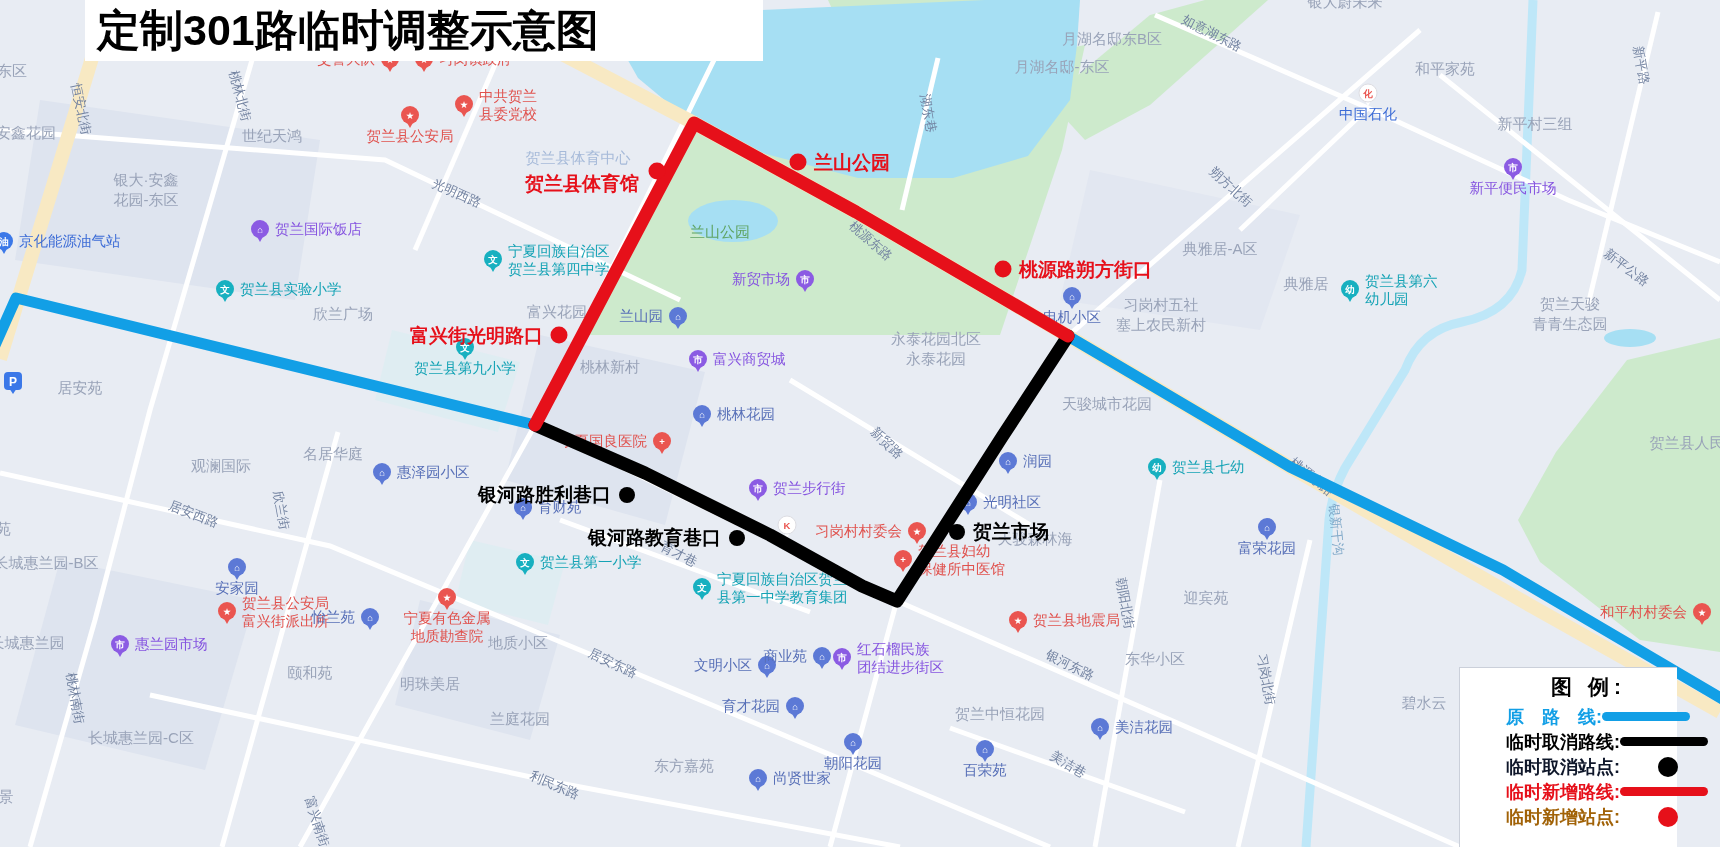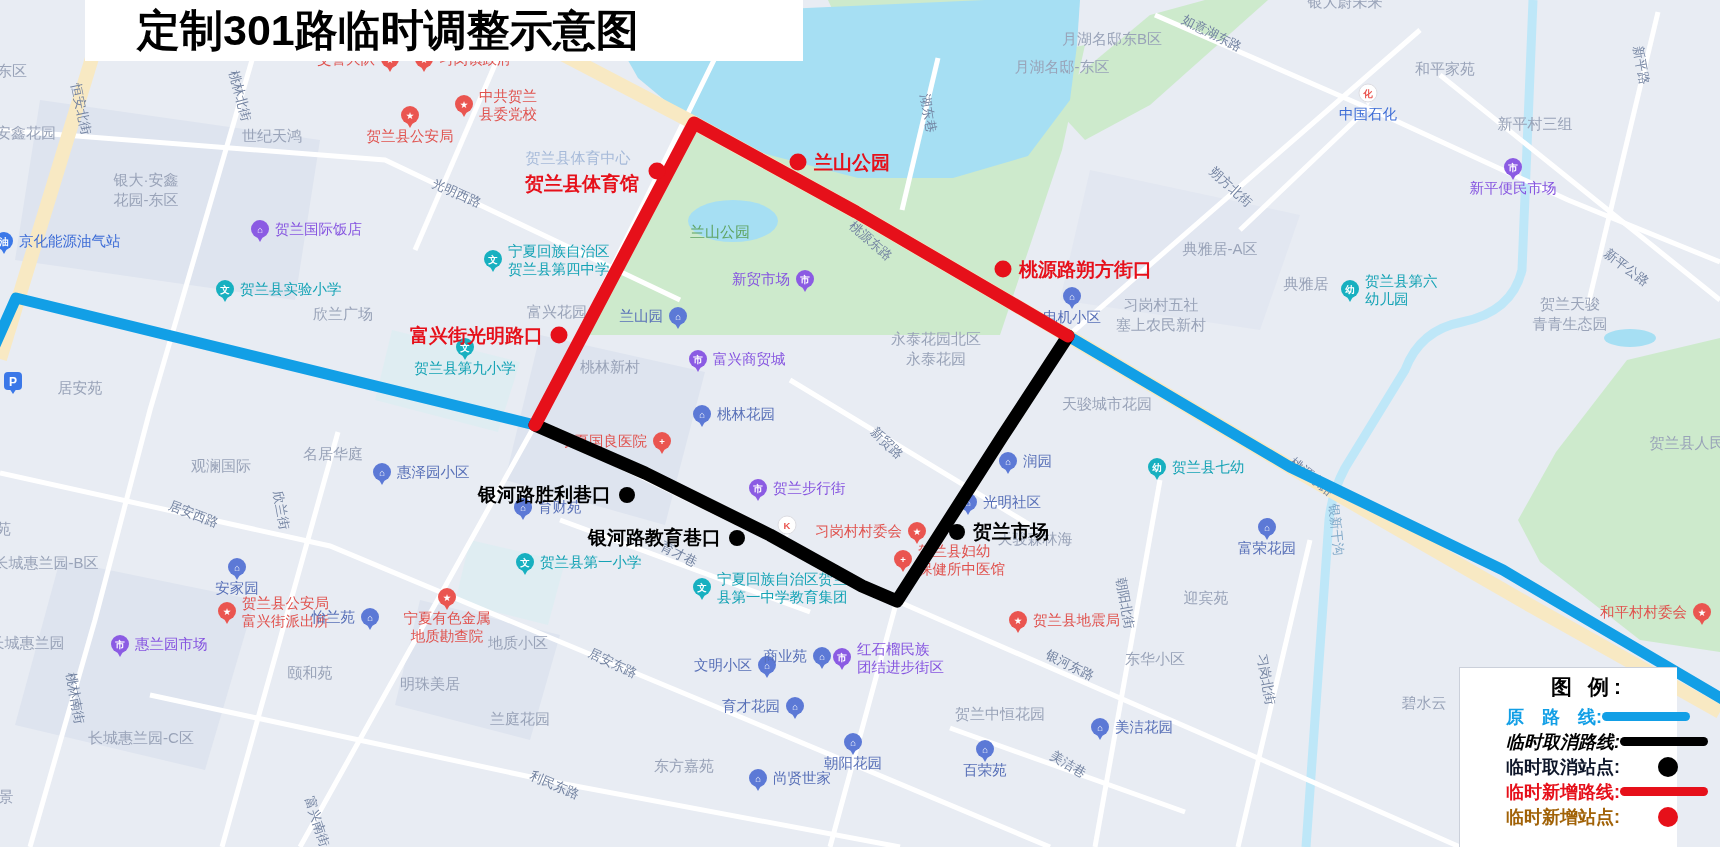--- a/index.html
+++ b/index.html
@@ -7,21 +7,21 @@
          font-family:"Liberation Sans","DejaVu Sans",sans-serif;}
   #map-svg{position:absolute;left:0;top:0;}
   svg text{font-family:"Liberation Sans","DejaVu Sans",sans-serif;}
   .lbl-street{font-size:13px;fill:#7282A0;}
   .lbl-street.water{fill:#7FA8C8;}
   .lbl-area{font-size:15px;fill:#99A3B8;}
   .lbl-area.park{fill:#5FA463;}
   .lbl-area.lightblue{fill:#A6BAD9;}
   .poi-label{font-size:14.5px;}
   .station-label{font-size:19px;font-weight:bold;}
-  #title-banner{position:absolute;left:85px;top:0;width:678px;height:61px;background:#fff;z-index:5;padding-left:40px;}
+  #title-banner{position:absolute;left:85px;top:0;width:678px;height:61px;background:#fff;z-index:5;}
   #title-banner .t{display:block;font-size:43px;font-weight:bold;color:#000;line-height:60px;padding-left:12px;
                    white-space:nowrap;letter-spacing:0;}
   #legend{position:absolute;left:1459px;top:667px;width:218px;height:180px;background:#fff;
           border-left:1px solid #CBD0DA;border-top:1px solid #CBD0DA;box-sizing:border-box;
           padding-top:5px;z-index:6;}
   .lg-title{display:block;text-align:center;padding-left:40px;font-size:21px;font-weight:bold;
             letter-spacing:5px;color:#000;margin-bottom:3px;}
   .lg-row{display:flex;align-items:center;height:25px;padding-left:8px;margin-left:38px;}
   .lg-label{font-size:18px;font-weight:bold;width:122px;white-space:nowrap;}
   .lg-sample{flex:0 0 96px;display:flex;align-items:center;}
@@ -470,21 +470,21 @@
   <div id="legend">
     <span class="lg-title">图 例:</span>
     <div id="legend-rows">
         <div class="lg-row">
           <span class="lg-label" style="color: rgb(18, 159, 230);">原　路　线:</span>
           <span class="lg-sample">
             <span class="lg-line" style="background: rgb(18, 159, 230);"></span>
           </span>
         </div>
         <div class="lg-row">
-          <span class="lg-label" style="color: rgb(0, 0, 0); font-style: italic;">临时取消路线:</span>
+          <span class="lg-label" style="color: rgb(0, 0, 0);">临时取消路线:</span>
           <span class="lg-sample">
             <span class="lg-line" style="background: rgb(0, 0, 0);"></span>
           </span>
         </div>
         <div class="lg-row">
           <span class="lg-label" style="color: #0f172a;">临时取消站点:</span>
           <span class="lg-sample">
             <span class="lg-dot" style="background: rgb(0, 0, 0);"></span>
           </span>
         </div>

